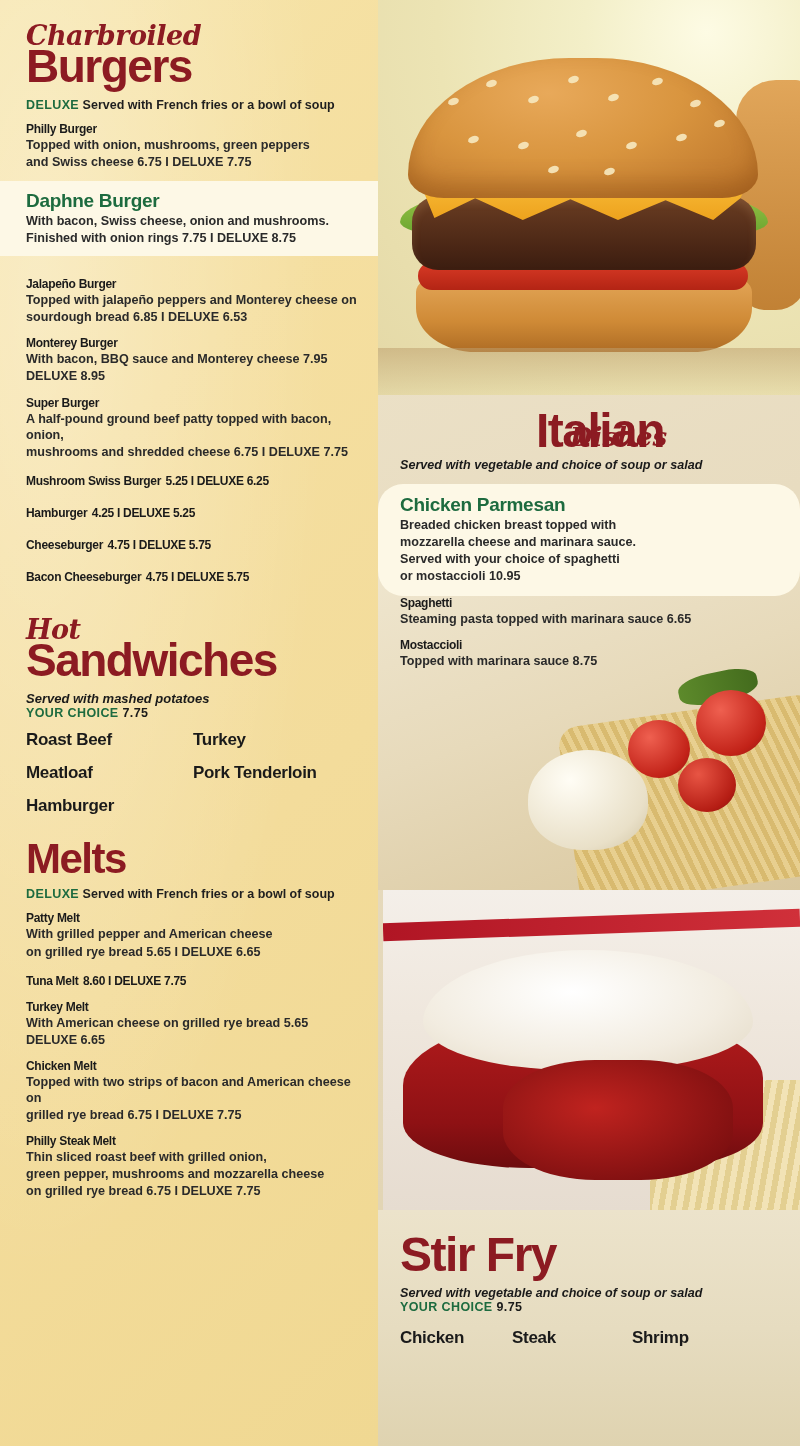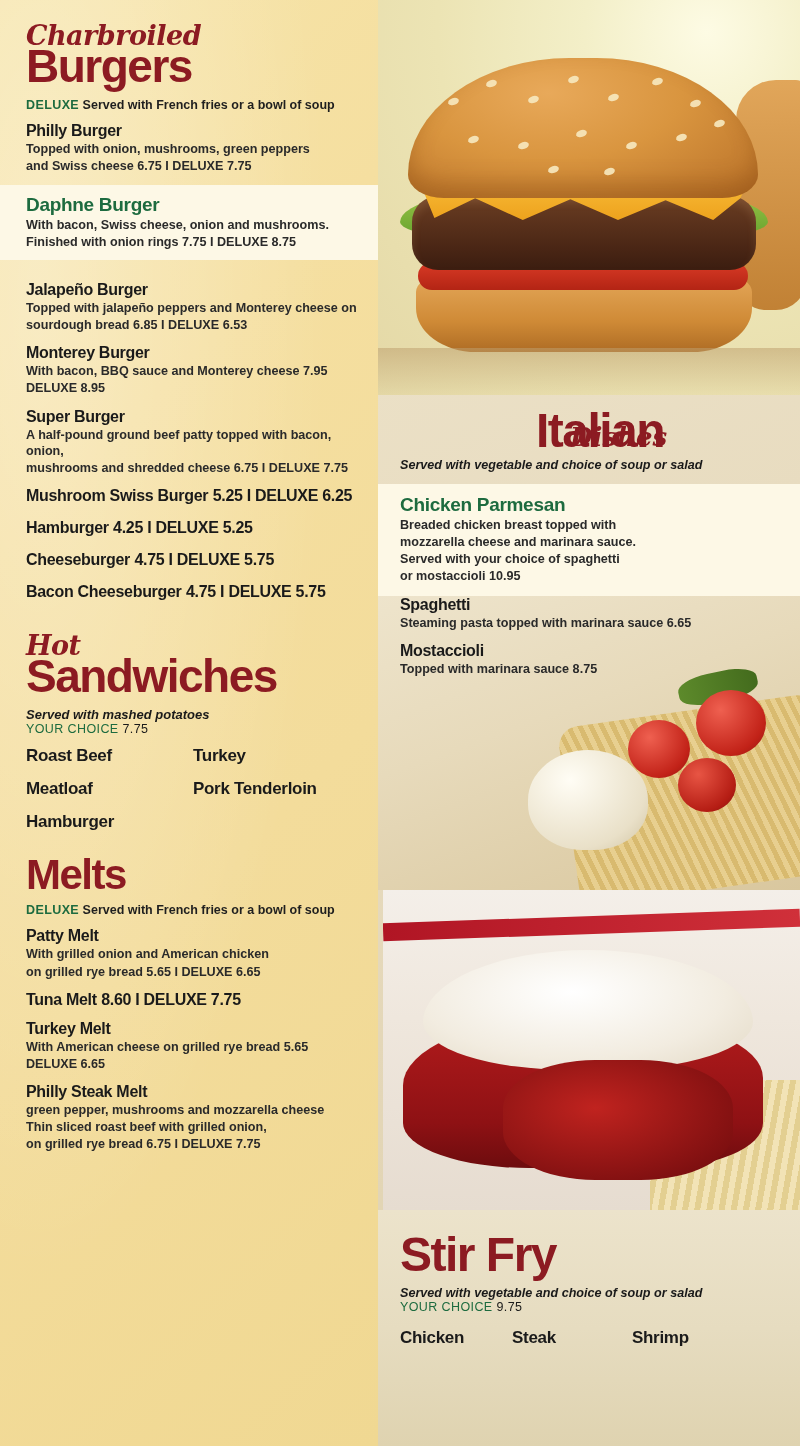--- a/index.html
+++ b/index.html
@@ -50,36 +50,36 @@
   .head-row .script-after {
     font-family: "DejaVu Serif", serif; font-style: italic; font-weight: bold;
     color: #8c1b22; font-size: 26px; position: absolute; left: 170px; bottom: 2px;
   }
 
   .deluxe-line { font-size: 12.5px; font-weight: bold; margin: 9px 0 10px 0; color:#1f1f1f; }
   .deluxe-word { color: #1d6b3f; letter-spacing: 0.4px; }
 
   .item { margin-bottom: 11px; }
   .item-name {
-    font-size: 16px; font-weight: bold; color: #1a1a1a; letter-spacing: -0.3px;
+    font-size: 12px; font-weight: bold; color: #1a1a1a; letter-spacing: -0.3px;
   }
   .item-desc { font-size: 12.6px; font-weight: bold; color: #2a2a2a; line-height: 1.28; margin-top: 1px; }
 
   .highlight {
     background: #fdf8e6;
     margin-left: -26px; margin-right: -18px;
     padding: 9px 8px 10px 26px;
   }
   .highlight .item-name { color: #1d6b3f; font-size: 19px; }
   .highlight.right-hl { margin-left: -22px; margin-right: 0; padding: 10px 14px 12px 22px; }
 
   .section-gap { height: 20px; }
 
   .choice-line { font-size: 13px; font-weight: bold; font-style: italic; color:#1a1a1a; margin-top: 8px; }
-  .your-choice { font-style: normal; color:#1d6b3f; letter-spacing:.4px; font-size:12.5px; font-weight:normal; }
+  .your-choice { font-style: normal; color:#1d6b3f; letter-spacing:.4px; font-size:12.5px; font-weight:bold; }
   .your-choice .price { color:#1a1a1a; }
 
   .two-col-list { display:flex; margin-top: 10px; }
   .two-col-list .col { width: 50%; }
   .two-col-list .entry { font-size: 17px; font-weight: bold; color:#1a1a1a; margin-bottom: 13px; letter-spacing:-0.3px;}
 
   
   .img-burger {
     position:absolute; left:0; top:0; width:422px; height:395px; overflow:hidden;
     background: linear-gradient(180deg,#f2f0cf 0%, #efe9c0 25%, #e8dcb0 100%);
@@ -302,40 +302,45 @@
 
       <div>
         <div class="big-head small">Melts</div>
         <div class="deluxe-line">
           <span class="deluxe-word">DELUXE</span>
           <span>Served with French fries or a bowl of soup</span>
         </div>
 
         <div class="item">
           <div class="item-name">Patty Melt</div>
-          <div class="item-desc">With grilled onion and American chicken</div>
+          <div class="item-desc">With grilled pepper and American cheese</div>
           <div class="item-desc">on grilled rye bread  5.65  I  DELUXE  6.65</div>
         </div>
 
         <div class="item">
           <span class="item-name">Tuna Melt</span>
           <span class="item-name inline-price">8.60  I  DELUXE  7.75</span>
         </div>
 
         <div class="item">
           <div class="item-name">Turkey Melt</div>
           <div class="item-desc">With American cheese on grilled rye bread  5.65</div>
           <div class="item-desc">DELUXE  6.65</div>
         </div>
 
+        <div class="item">
+          <div class="item-name">Chicken Melt</div>
+          <div class="item-desc">Topped with two strips of bacon and American cheese on</div>
+          <div class="item-desc">grilled rye bread  6.75  I  DELUXE  7.75</div>
+        </div>
 
         <div class="item">
           <div class="item-name">Philly Steak Melt</div>
+          <div class="item-desc">Thin sliced roast beef with grilled onion,</div>
           <div class="item-desc">green pepper, mushrooms and mozzarella cheese</div>
-          <div class="item-desc">Thin sliced roast beef with grilled onion,</div>
           <div class="item-desc">on grilled rye bread  6.75  I  DELUXE  7.75</div>
         </div>
       </div>
 
     </div>
   </div>
 
   <div class="right-col">
 
     <div class="img-burger">
@@ -376,21 +381,21 @@
       <div class="tom3"></div>
     </div>
 
     <div class="right-pad" style="top:412px;">
       <div class="head-row">
         <div class="big-head" style="font-size:48px;text-align:center;">Italian</div>
         <div class="script-after">Dishes</div>
       </div>
       <div class="r-desc">Served with vegetable and choice of soup or salad</div>
 
-      <div class="highlight right-hl" style="margin-top:12px;">
+      <div class="highlight right-hl" style="margin-top:12px;border-radius:25px;">
         <div class="item-name">Chicken Parmesan</div>
         <div class="item-desc">Breaded chicken breast topped with</div>
         <div class="item-desc">mozzarella cheese and marinara sauce.</div>
         <div class="item-desc">Served with your choice of spaghetti</div>
         <div class="item-desc">or mostaccioli  10.95</div>
       </div>
 
       <div class="item" style="margin-top:0;">
         <div class="item-name">Spaghetti</div>
         <div class="item-desc">Steaming pasta topped with marinara sauce  6.65</div>

